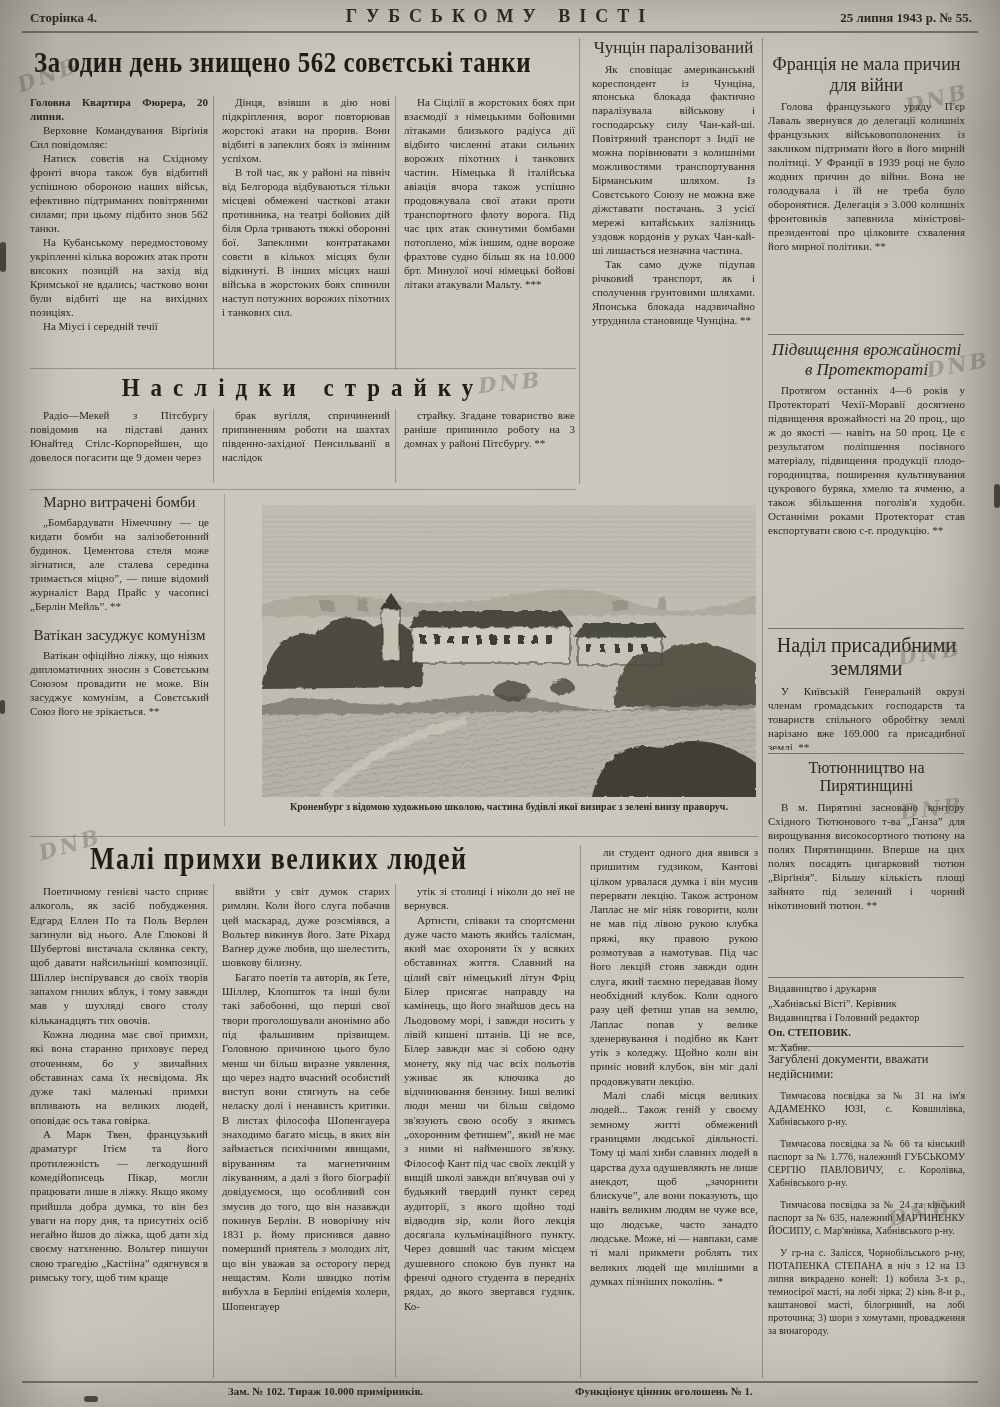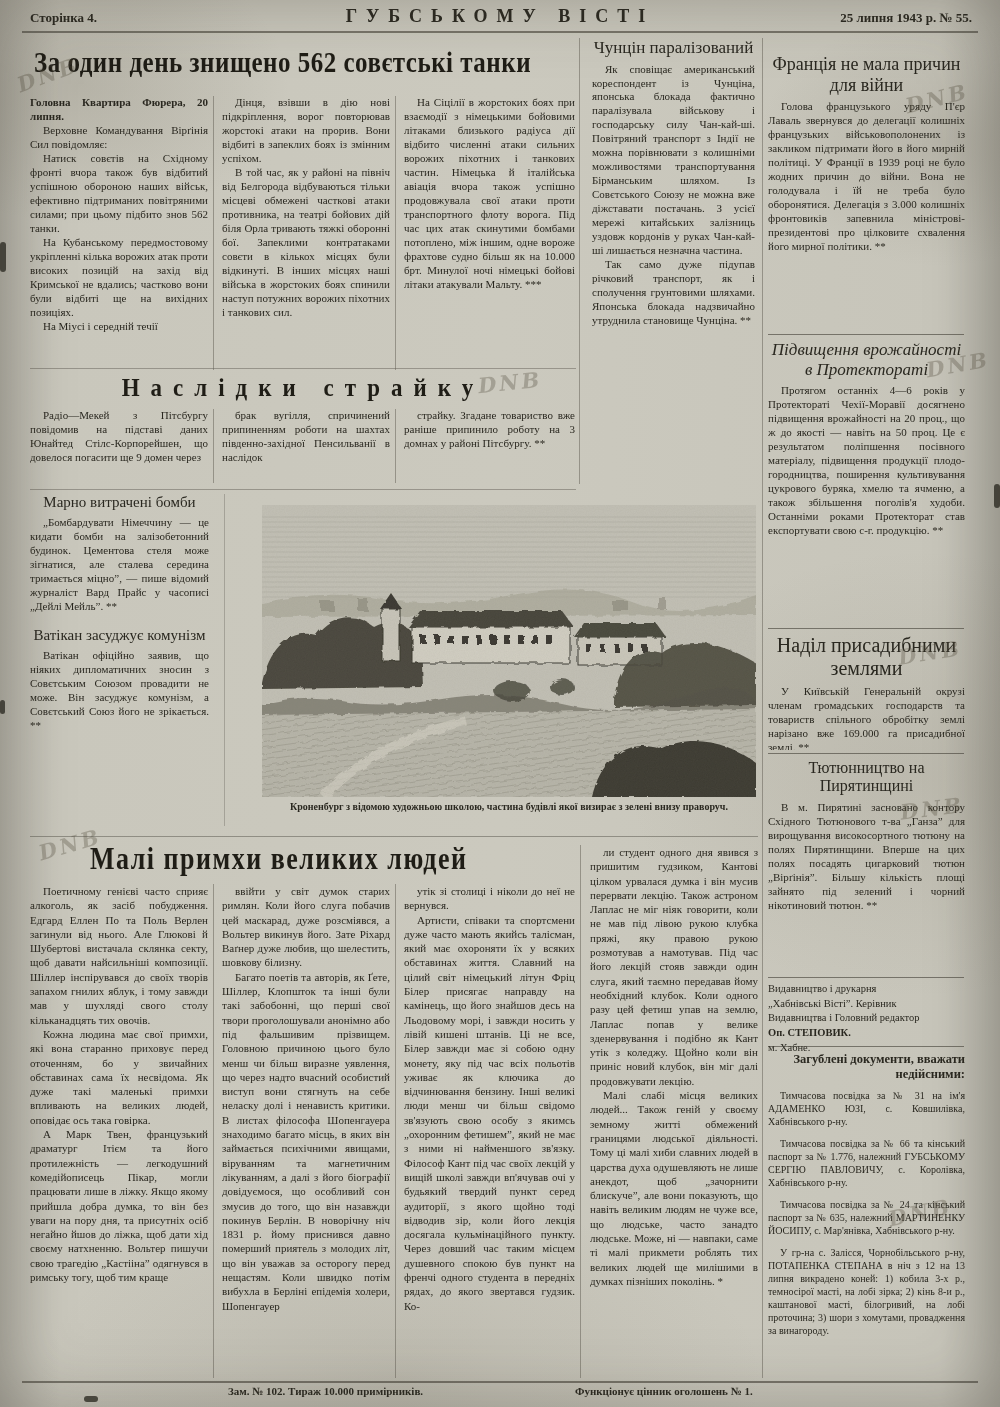--- a/index.html
+++ b/index.html
@@ -51,21 +51,21 @@
   #whims-headline{left:90px;top:842px;font-size:26px;font-weight:bold;letter-spacing:1.5px;white-space:nowrap;transform:scaleY(1.18);transform-origin:left top;color:#1f1d16}
   #whims-col1{left:30px;top:884px;width:178px;height:496px}
   #whims-col2{left:222px;top:884px;width:168px;height:496px}
   #whims-col3{left:404px;top:884px;width:171px;height:496px}
   #whims-col4{left:590px;top:845px;width:168px;height:535px}
   .whims p{font-size:11px;line-height:1.3}
   #publisher{left:768px;top:982px;width:197px;text-align:center}
   #publisher p{margin:0;font-size:10.5px;line-height:1.4;text-indent:0;text-align:left}
   #publisher p:nth-child(4){font-weight:bold}
   #lost-sec{left:768px;top:1052px;width:197px;height:326px;overflow:hidden}
-  #lost-head{font-size:12.5px;font-weight:bold;text-align:right;line-height:1.2;margin:0 0 7px}
+  #lost-head{font-size:12.5px;font-weight:normal;text-align:left;line-height:1.2;margin:0 0 7px}
   #lost-items p{margin:0 0 9px;font-size:10px;line-height:1.3;text-align:justify;text-indent:12px}
   #footer-left{left:228px;top:1385px;font-size:11px;font-weight:bold}
   #footer-right{left:575px;top:1385px;font-size:11px;font-weight:bold}
   .stamp{position:absolute;font-family:"DejaVu Serif",serif;font-style:italic;font-weight:bold;color:rgba(82,76,60,.32);font-size:21px;letter-spacing:3px;pointer-events:none}
   .edge-mark{position:absolute;background:#2c2a23;border-radius:3px;opacity:.8}
   #vignette{position:absolute;left:0;top:0;right:0;bottom:0;box-shadow:inset 0 0 70px rgba(62,58,47,.35);pointer-events:none}
 </style>
 </head>
 <body>
 
@@ -140,25 +140,25 @@
 <section id="tobacco-sec" class="art abs">
   <h3 class="sec-head">Тютюнництво на Пирятинщині</h3>
   <div>
       <p>В м. Пирятині засновано контору Східного Тютюнового т-ва „Ганза” для вирощування високосортного тютюну на полях Пирятинщини. Вперше на цих полях посадять цигарковий тютюн „Вірґінія”. Більшу кількість площі зайнято під зелений і чорний нікотиновий тютюн. **</p>
     </div>
 </section>
 
 <section id="bombs-sec" class="art abs">
   <h3 class="sec-head">Марно витрачені бомби</h3>
   <div>
-      <p>„Бомбардувати Німеччину — це кидати бомби на залізобетонний будинок. Цементова стеля може зігнатися, але сталева середина тримається міцно”, — пише відомий журналіст Вард Прайс у часописі „Дейлі Мейль”. **</p>
+      <p>„Бомбардувати Німеччину — це кидати бомби на залізобетонний будинок. Цементова стеля може зігнатися, але сталева середина тримається міцно”, — пише відомий журналіст Вард Прайс у часописі „Берлін Мейль”. **</p>
     </div>
   <h3 id="vatican-head" class="sec-head">Ватікан засуджує комунізм</h3>
   <div>
-      <p>Ватікан офіційно заявив, що ніяких дипломатичних зносин з Совєтським Союзом провадити не може. Він засуджує комунізм, а Совєтський Союз його не зрікається. **</p>
+      <p>Ватікан офіційно ліжку, що ніяких дипломатичних зносин з Совєтським Союзом провадити не може. Він засуджує комунізм, а Совєтський Союз його не зрікається. **</p>
     </div>
 </section>
 
 <figure id="photo-fig" class="abs" style="margin:0">
   <svg width="494" height="292" viewBox="0 0 494 292">
     <defs>
       <pattern id="hatch" width="6" height="6" patternUnits="userSpaceOnUse" patternTransform="rotate(82)">
         <line x1="0" y1="0" x2="0" y2="6" stroke="#6e6b5e" stroke-width="1"></line>
       </pattern>
       <pattern id="skyhatch" width="8" height="5" patternUnits="userSpaceOnUse">

